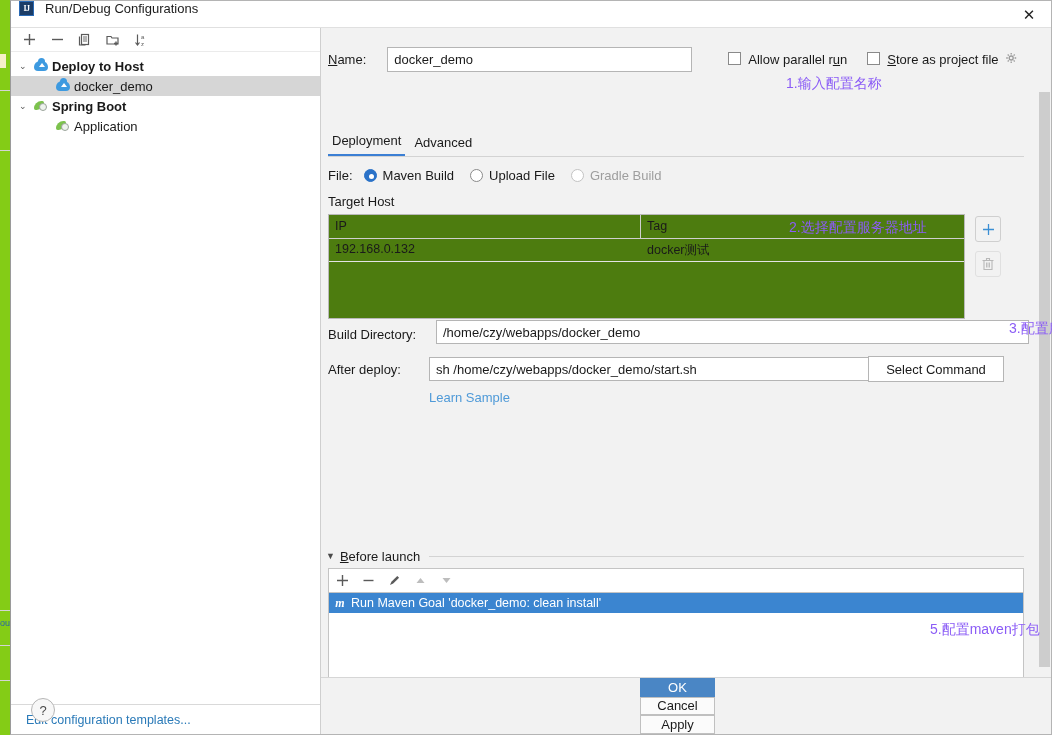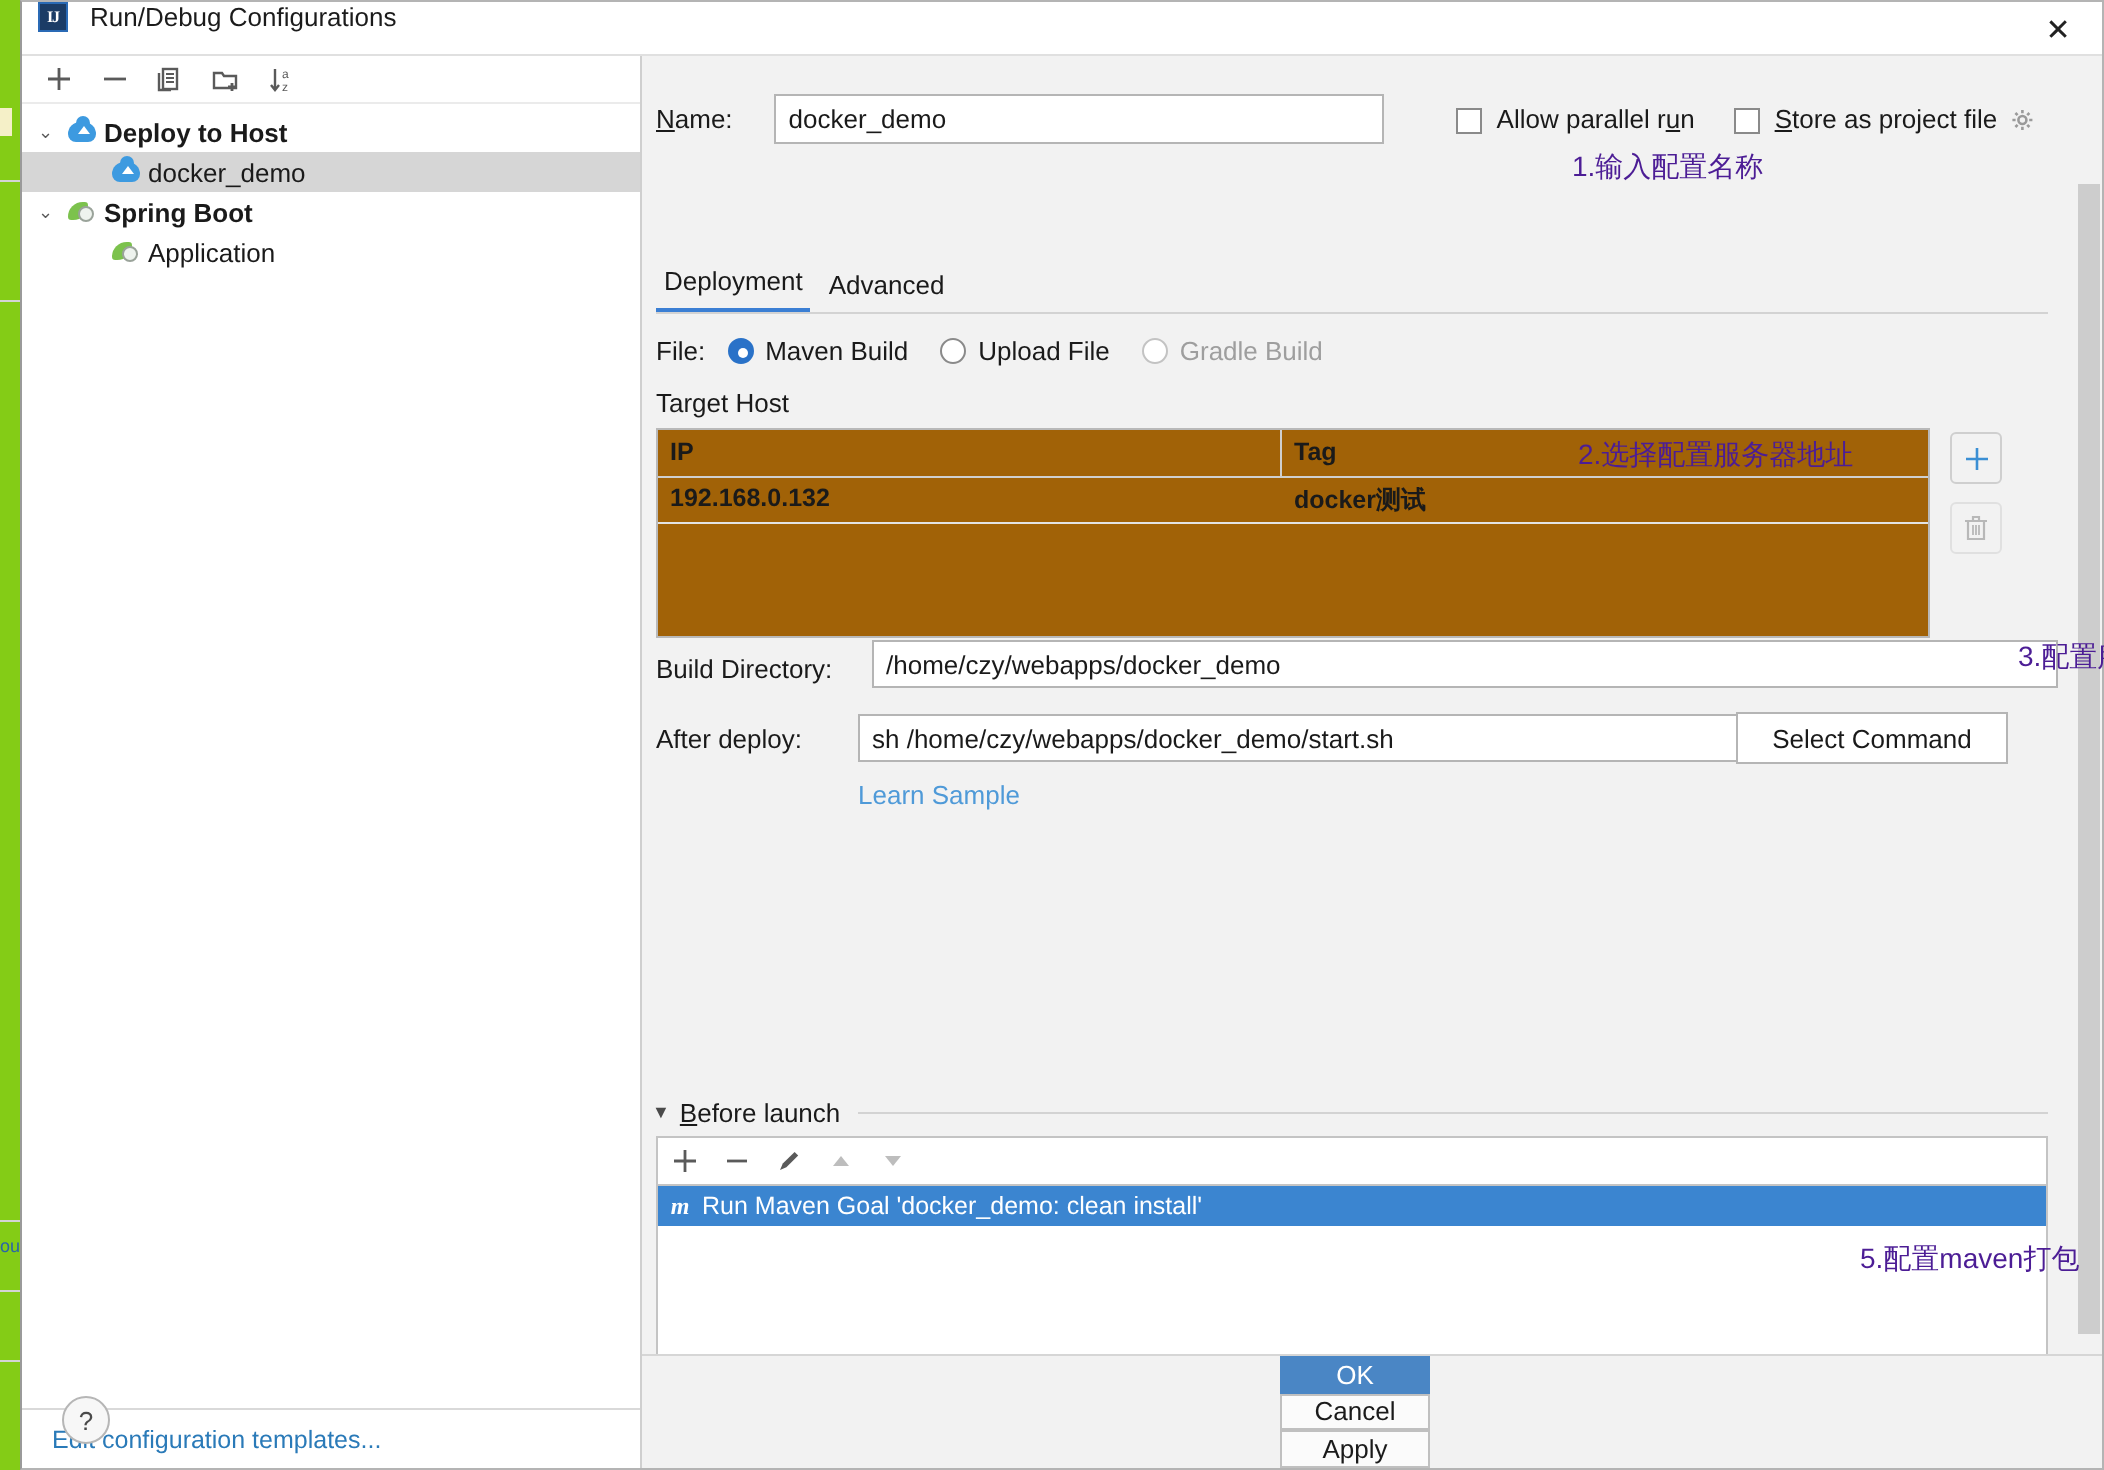--- a/index.html
+++ b/index.html
@@ -72,21 +72,21 @@
   #vscroll { position:absolute; right:0; top:4px; width:13px; bottom:56px; background:#f2f2f2; }
   #vscroll .thumb { position:absolute; left:1px; top:60px; width:11px; height:575px; background:#cdcdcd; }
 
   
   #name-row { position:absolute; left:7px; top:18px; right:14px; height:26px; display:flex; align-items:center; }
   .field-label { font-size:13px; color:#1a1a1a; }
   .ulx { text-decoration:underline; }
   #name-input { margin-left:21px; width:305px; height:25px; background:#fff;
                 border:1px solid #b5b5b5; padding:0 6px; display:flex; align-items:center;
                 font-size:13px; color:#1a1a1a; position:relative; }
-  .cbwrap { display:flex; align-items:flex-end; cursor:pointer; }
+  .cbwrap { display:flex; align-items:flex-start; cursor:pointer; }
   .cbox { width:13px; height:13px; border:1px solid #8a8a8a; background:#fff; display:inline-block;
           position:relative; }
   .cbox.checked { border-color:#3b7fd4; background:#3b7fd4; }
   .cbox.checked:after { content:"✓"; position:absolute; left:1px; top:-3px; font-size:12px; color:#fff; }
   .cblabel { margin-left:7px; font-size:13px; }
   .gear { margin-left:6px; width:13px; height:13px; color:#9a9a9a; font-size:12px; line-height:13px; }
 
   
   #tabs { position:absolute; left:7px; top:105px; display:flex; align-items:flex-end; gap:5px; }
   .tab { padding:0 4px 6px 4px; font-size:13px; color:#1a1a1a; cursor:pointer; }
@@ -101,21 +101,21 @@
   .radio.on:after { content:""; position:absolute; left:4px; top:4px; width:5px; height:5px;
                     border-radius:50%; background:#fff; }
   .radio.disabled { border-color:#c3c3c3; }
   .rlabel { margin-left:6px; margin-right:16px; font-size:13px; }
   .rlabel.disabled { color:#9e9e9e; }
 
   #target-host-label { position:absolute; left:7px; top:166px; font-size:13px; }
 
   
   #host-table { position:absolute; left:7px; top:186px; width:637px; height:105px;
-                background:#a16207; border:1px solid #b9b9b9;font-weight:bold; }
+                background:#4d7c0f; border:1px solid #b9b9b9; }
   #host-head { display:flex; height:24px; border-bottom:1px solid #cfcfcf; }
   #host-head .th { font-size:12.5px; padding:4px 0 0 6px; color:#1a1a1a; }
   #host-head .th.ip { width:312px; border-right:1px solid #cfcfcf; }
   #host-row { display:flex; height:23px; border-bottom:1px solid #e3e3e3; }
   #host-row .td { font-size:12.5px; padding:3px 0 0 6px; }
   #host-row .td.ip { width:312px; }
 
   #btn-add-host { position:absolute; left:654px; top:188px; width:26px; height:26px;
                   border:1px solid #cfcfcf; background:#f2f2f2; border-radius:3px;
                   display:flex; align-items:center; justify-content:center;
@@ -167,21 +167,21 @@
                display:flex; align-items:center; justify-content:flex-end; padding-right:12px; gap:0;flex-direction:column; }
   .dlg-btn { height:28px; min-width:75px; padding:0 14px; font-size:13px; display:flex;
              align-items:center; justify-content:center; cursor:pointer; }
   #ok-btn { background:#4a86c5; color:#fff; border:1px solid #4a86c5; margin-right:5px; }
   #cancel-btn, #apply-btn { background:#fbfbfb; color:#1a1a1a; border:1px solid #c0c0c0; margin-right:5px; }
   #help-btn { position:absolute; left:20px; bottom:12px; width:24px; height:24px; border-radius:50%;
               border:1px solid #b6b6b6; background:#f7f7f7; display:flex; align-items:center;
               justify-content:center; font-size:13px; color:#4a4a4a; cursor:pointer; }
 
   
-  .anno { position:absolute; color:#4c1d95; font-size:14px; white-space:nowrap;
+  .anno { position:absolute; color:#8b5cf6; font-size:14px; white-space:nowrap;
           font-family:"Liberation Sans", sans-serif; pointer-events:none; }
   #anno1 { left:465px; top:47px; }
   #anno2 { left:468px; top:191px; }
   #anno3 { left:688px; top:292px; }
   #anno5 { left:609px; top:593px; }
 </style>
 </head>
 <body>
 
 <div id="bg-window">

